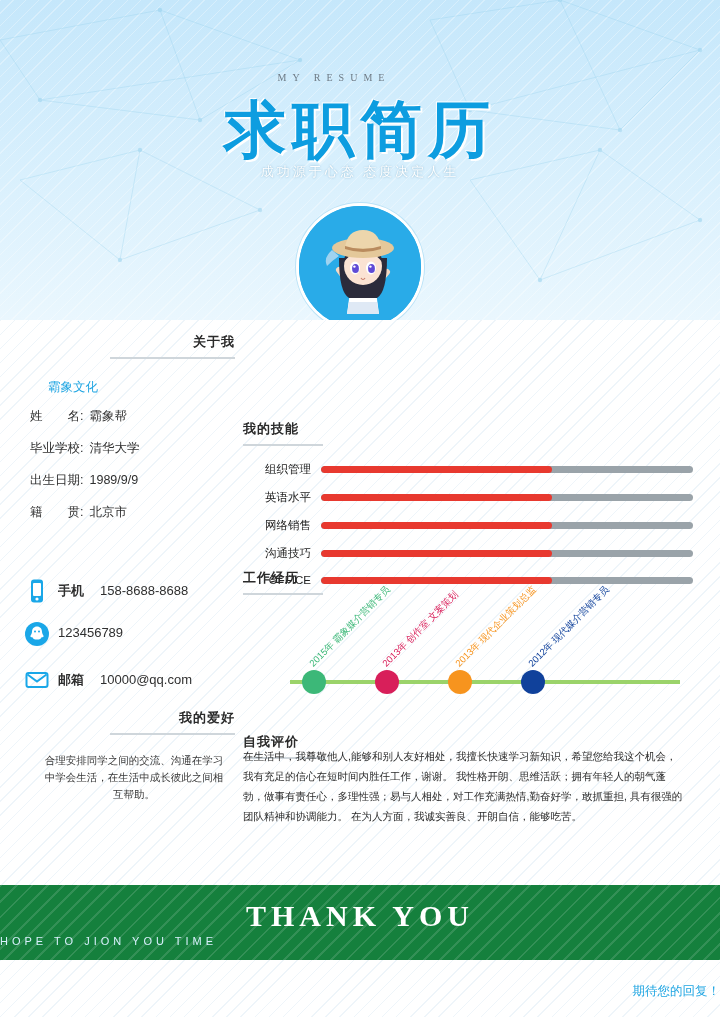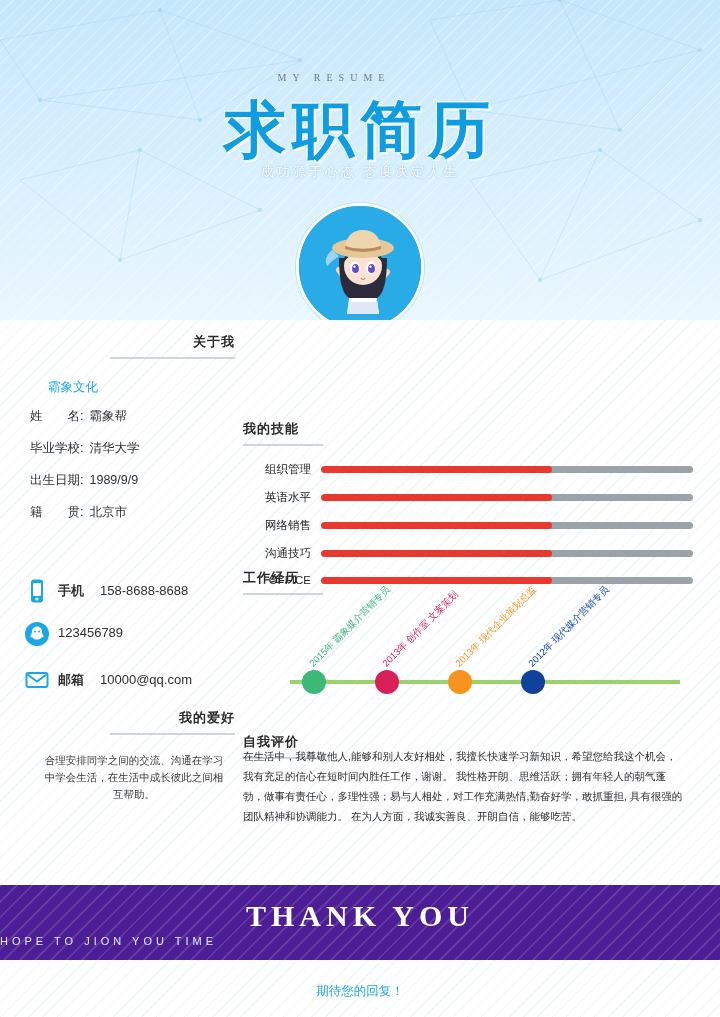--- a/index.html
+++ b/index.html
@@ -226,21 +226,21 @@
     left: 243px; top: 746px; width: 442px;
     font-size: 10.5px;
     line-height: 20px;
     color: #2b2b2b;
   }
 
   
   .footer {
     position: absolute;
     left: 0; top: 885px; width: 720px; height: 75px;
-    background: #4c1d95;
+    background: #15803d;
     overflow: hidden;
   }
   .footer:before {
     content: "";
     position: absolute; inset: 0;
     background-image: repeating-linear-gradient(135deg, rgba(255,255,255,.13) 0 2px, rgba(255,255,255,0) 2px 11px);
   }
   .thanks {
     position: absolute; left: 0; top: 14px; width: 720px;
     text-align: center;
@@ -252,21 +252,21 @@
   }
   .thanks-sub {
     position: absolute; left: 0; top: 50px; width: 720px;
     text-align: left;
     color: #d8f0fd;
     font-size: 11px;
     letter-spacing: 4px;
   }
   .bottom-note {
     position: absolute; left: 0; top: 983px; width: 720px;
-    text-align: center;
+    text-align: right;
     font-size: 12.5px;
     color: #1fa5e2;
   }
   .bottom-area {
     position: absolute; left:0; top: 960px; width: 720px; height: 57px;
     background: #ffffff;
   }
   .bottom-area:before {
     content: "";
     position: absolute; inset: 0;

